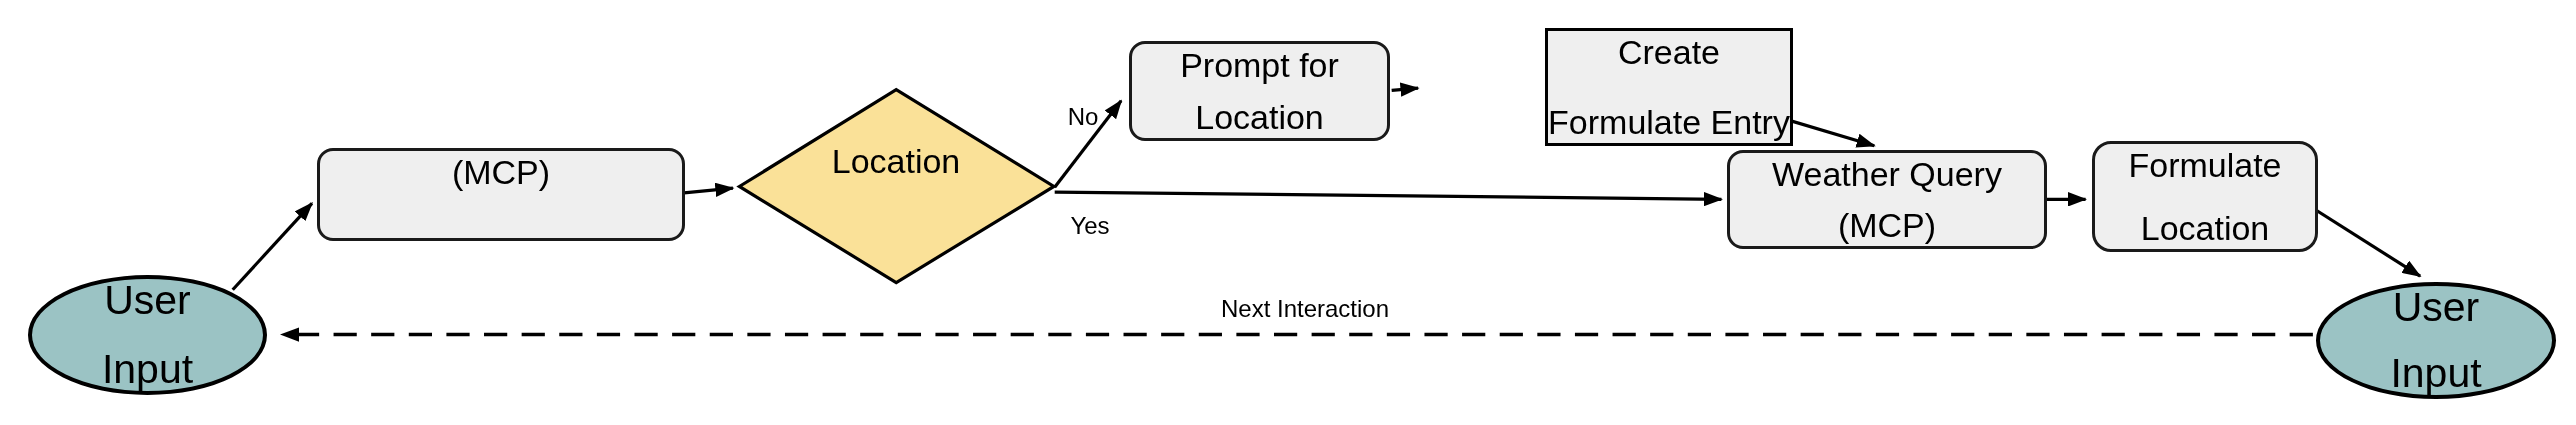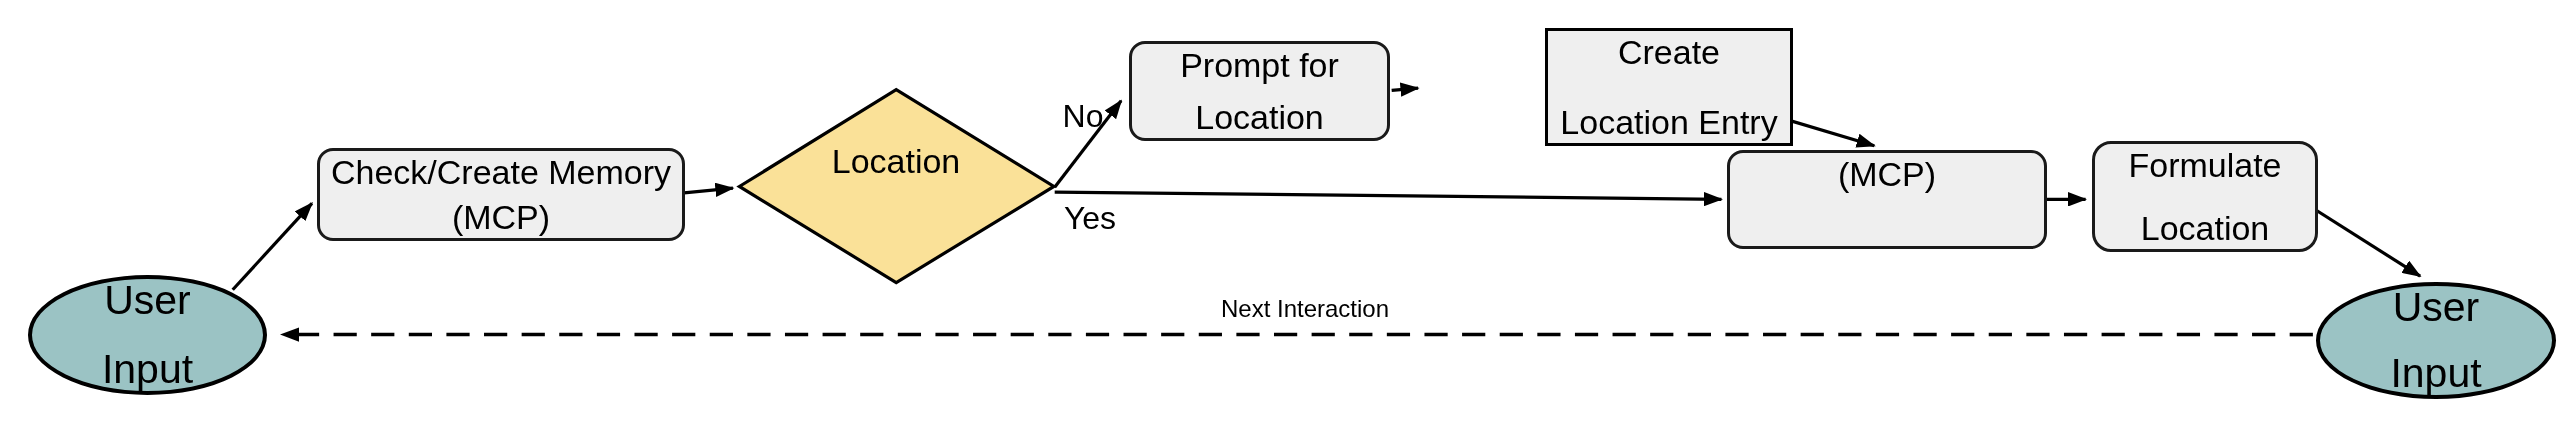--- a/index.html
+++ b/index.html
@@ -45,21 +45,21 @@
     background: var(--process-fill, #EFEFEF);
     border: 3.2px solid #1a1a1a;
     border-radius: 16px;
   }
   .process.sharp { border-radius: 0; border-color: var(--stroke, #000); }
   .diamond-label { background: transparent; }
 
   .edge-label {
     position: absolute;
     text-align: center;
-    font-size: 32px;
+    font-size: 24px;
     line-height: 35px;
     white-space: nowrap;
   }
   .edge-label.long { font-size: 24px; }
 </style>
 </head>
 <body>
 
 <div id="canvas">
 
@@ -82,50 +82,50 @@
 
     <polygon class="diamond-shape" points="922,233 1118,112 1315,233 1118,353"></polygon>
   </svg>
 
   <div class="node terminal" style="left:28px; top:275px; width:239px; height:120px;">
     <span>User</span>
     <span>Input</span>
   </div>
 
   <div class="node process" style="left:317px; top:148px; width:368px; height:93px;">
-    <span>Check/Create Memory</span>
     <span>(MCP)</span>
   </div>
 
   <div class="node diamond-label" style="left:776px; top:140px; width:240px; height:93px;">
     <span>Location</span>
   </div>
 
   <div class="node process" style="left:1129px; top:41px; width:261px; height:100px;">
     <span>Prompt for</span>
     <span>Location</span>
   </div>
 
   <div class="node process sharp" style="left:1502px; top:28px; width:248px; height:118px;margin-left:43px;">
     <span>Create</span>
-    <span>Location Entry</span>
+    <span>Formulate Entry</span>
   </div>
 
   <div class="node process" style="left:1727px; top:150px; width:320px; height:99px;">
+    <span>Weather Query</span>
     <span>(MCP)</span>
   </div>
 
   <div class="node process" style="left:2092px; top:141px; width:226px; height:111px; border-radius:19px;">
     <span>Formulate</span>
     <span>Location</span>
   </div>
 
   <div class="node terminal" style="left:2316px; top:282px; width:240px; height:117px;">
     <span>User</span>
     <span>Input</span>
   </div>
 
   <div class="edge-label" style="left:1051px; top:99px; width:64px;">No</div>
-  <div class="edge-label" style="left:1050px; top:201px; width:80px;">Yes</div>
+  <div class="edge-label" style="left:1050px; top:208px; width:80px;">Yes</div>
   <div class="edge-label long" style="left:1185px; top:291px; width:240px;">Next Interaction</div>
 
 </div>
 
 
 </body></html>

